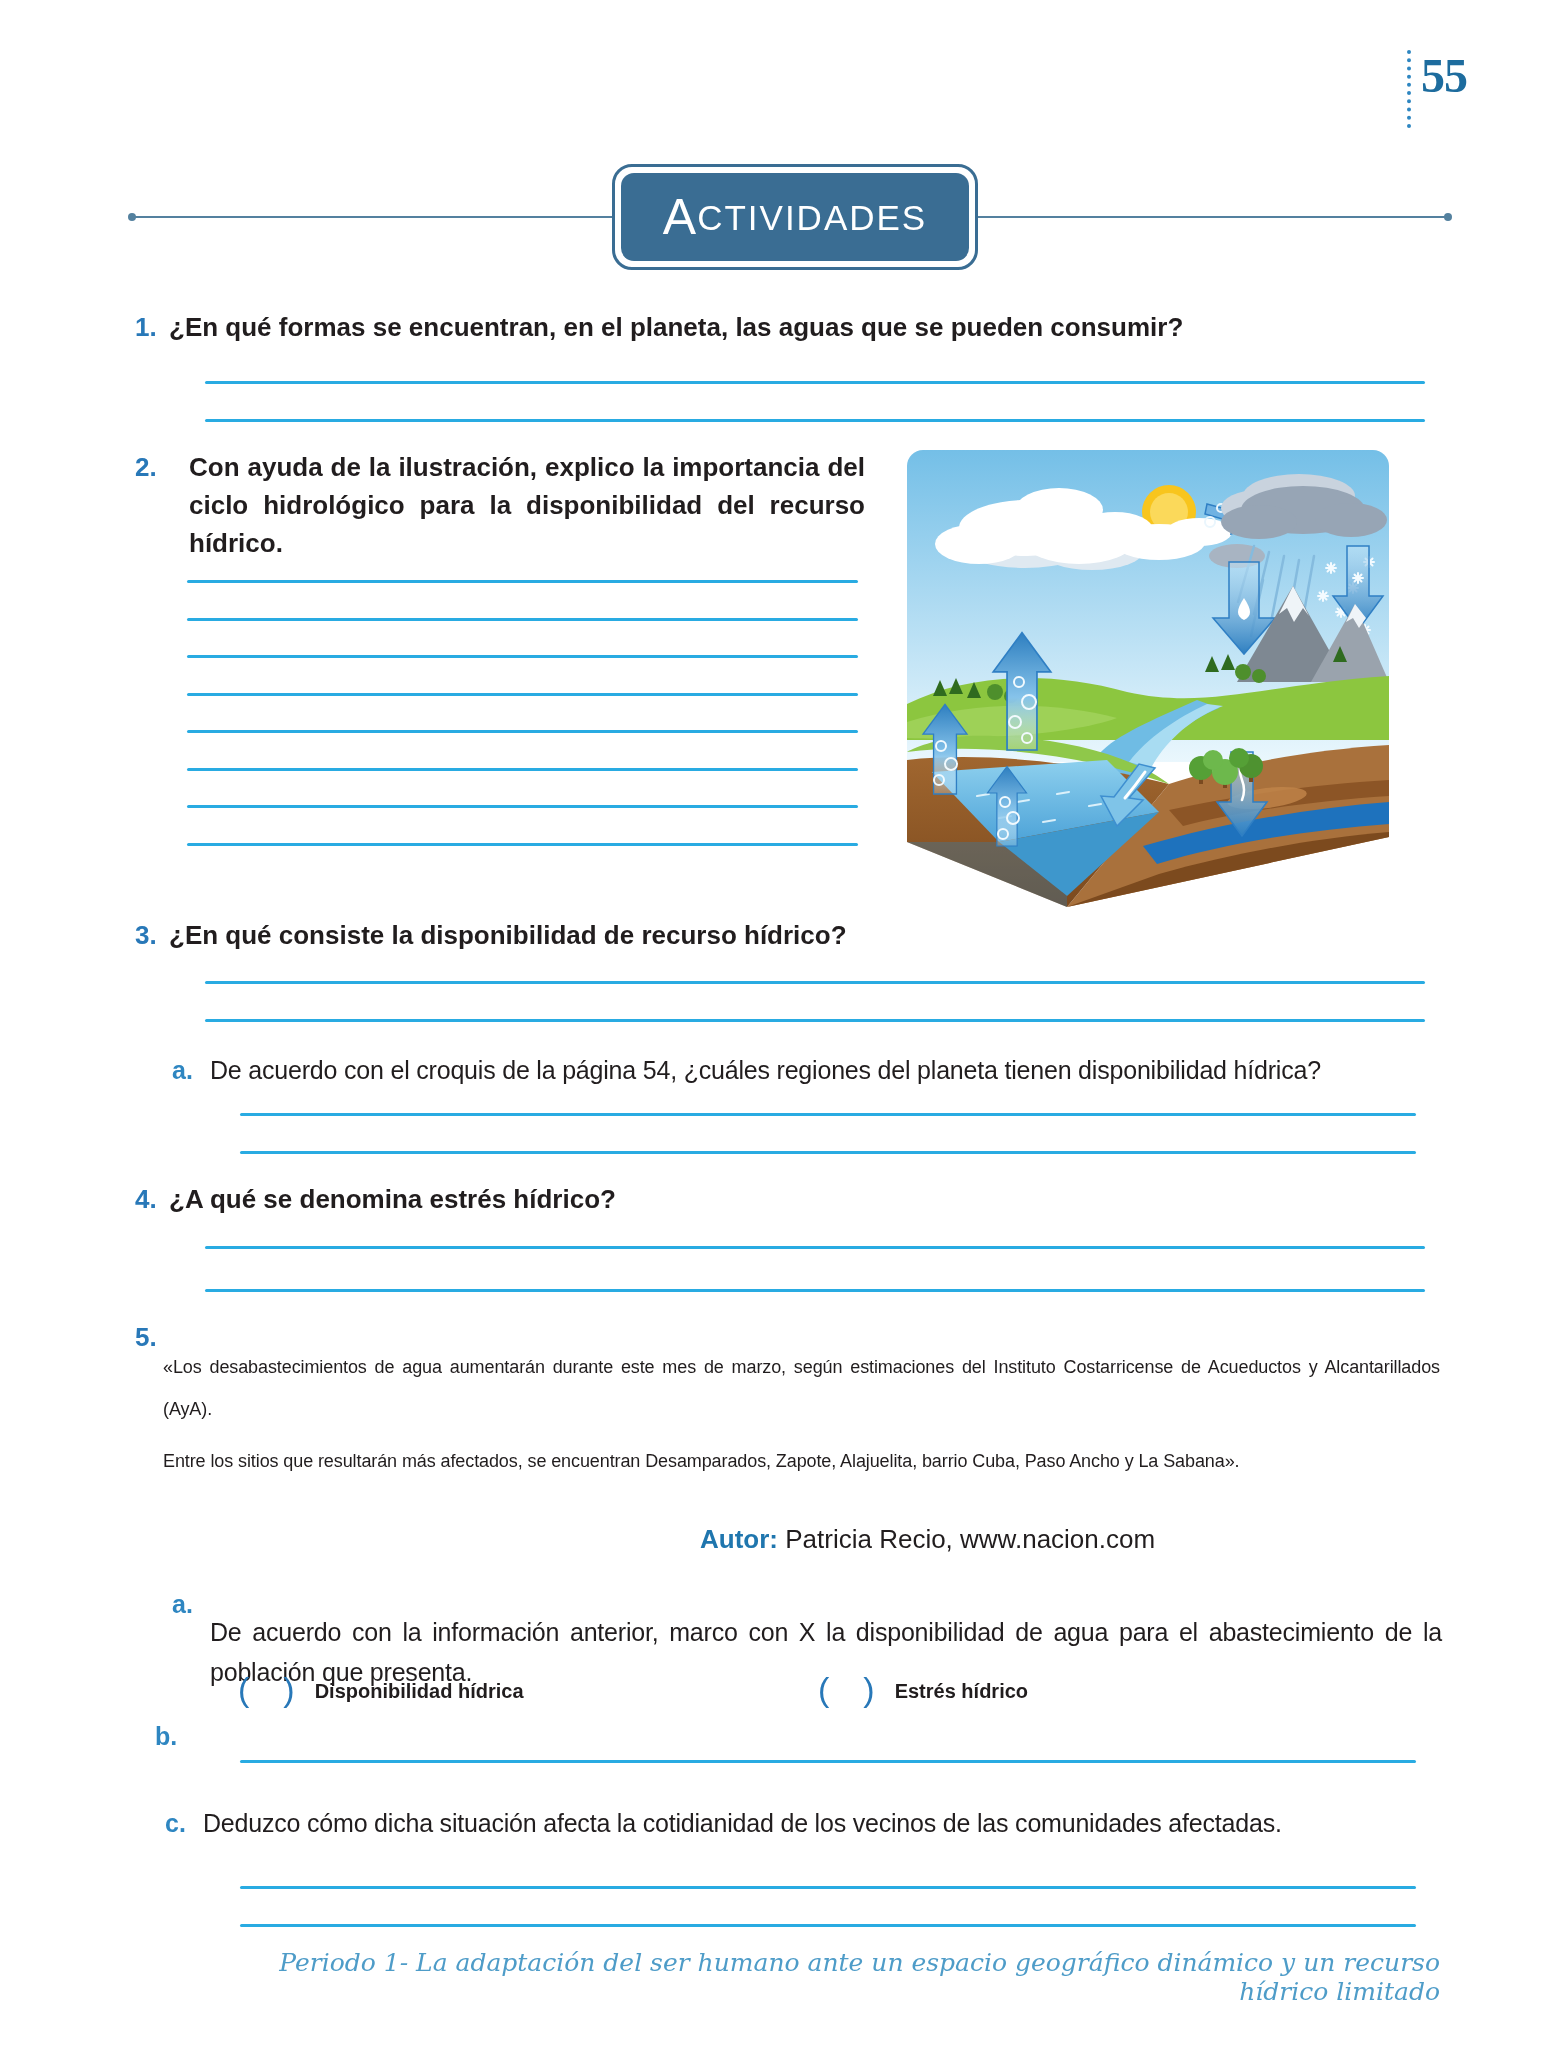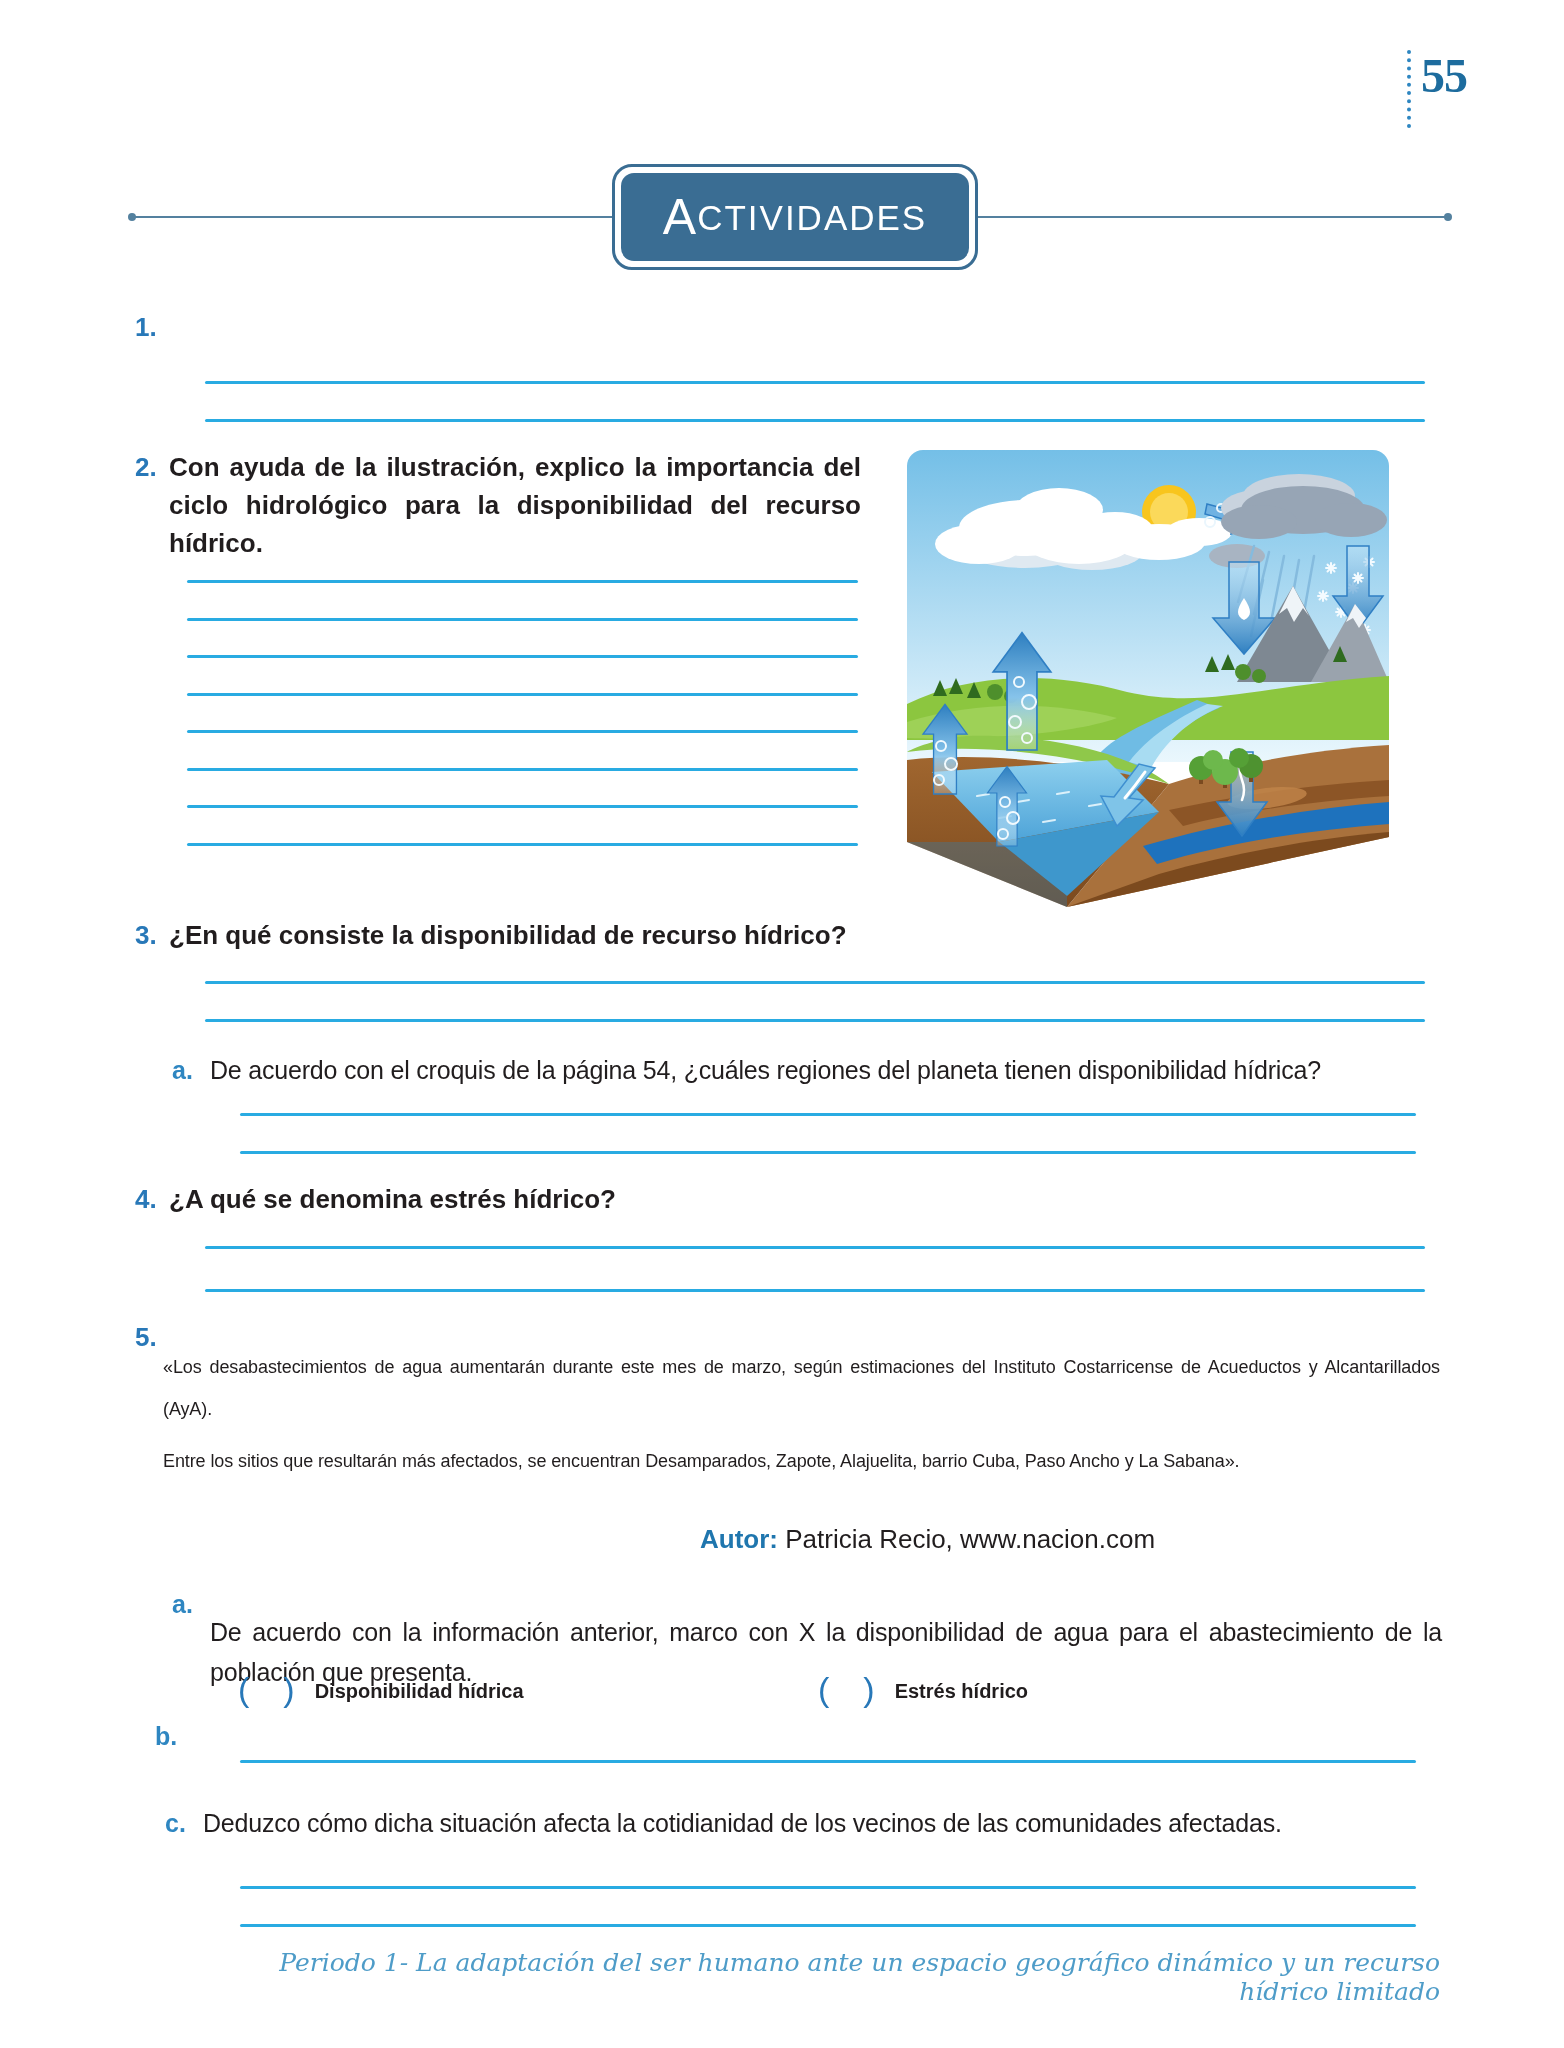--- a/index.html
+++ b/index.html
@@ -81,27 +81,28 @@
 
 <div class="abs banner">
   <div class="banner-inner">
     <span class="banner-initial">A</span>
       <span class="banner-rest">CTIVIDADES</span>
   </div>
 </div>
 
 <div class="abs qrow" style="left:135px;top:308px;width:1310px;">
   <span class="qnum">1.</span>
+  <span class="qtext">¿En qué formas se encuentran, en el planeta, las aguas que se pueden consumir?</span>
 </div>
 <div class="aline" style="left:205px;top:381px;width:1220px;"></div>
 <div class="aline" style="left:205px;top:419px;width:1220px;"></div>
 
 <div class="abs qrow" style="left:135px;top:448px;width:730px;">
   <span class="qnum">2.</span>
-  <span class="qtext just" style="width:692px;">Con ayuda de la ilustración, explico la importancia del ciclo hidrológico para la disponibilidad del recurso hídrico.</span>
+  <span class="qtext just" style="width:692px;margin-left:20px;">Con ayuda de la ilustración, explico la importancia del ciclo hidrológico para la disponibilidad del recurso hídrico.</span>
 </div>
 <div class="aline" style="left:187px;top:580px;width:671px;"></div>
 <div class="aline" style="left:187px;top:618px;width:671px;"></div>
 <div class="aline" style="left:187px;top:655px;width:671px;"></div>
 <div class="aline" style="left:187px;top:693px;width:671px;"></div>
 <div class="aline" style="left:187px;top:730px;width:671px;"></div>
 <div class="aline" style="left:187px;top:768px;width:671px;"></div>
 <div class="aline" style="left:187px;top:805px;width:671px;"></div>
 <div class="aline" style="left:187px;top:843px;width:671px;"></div>
 

